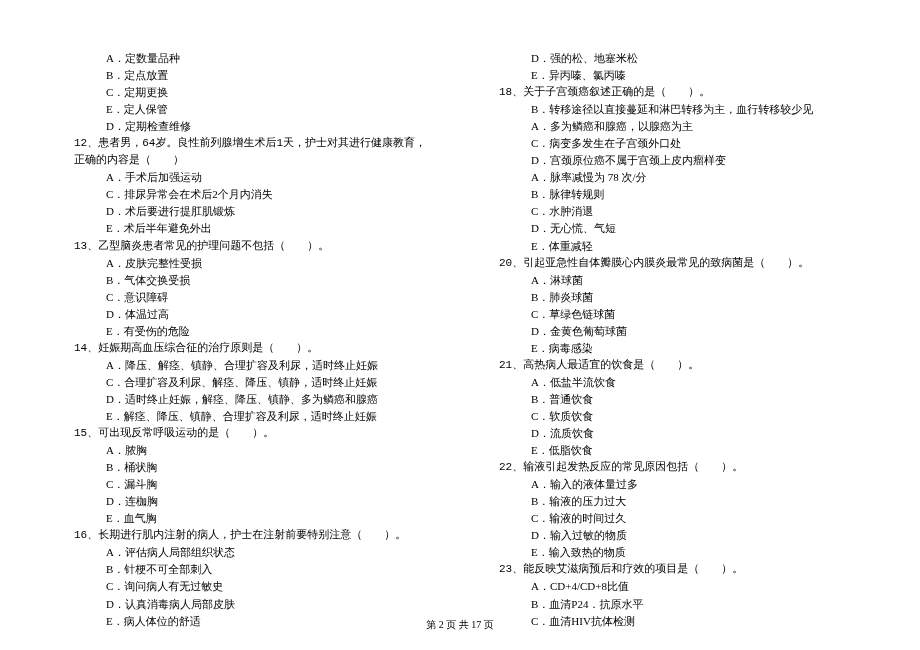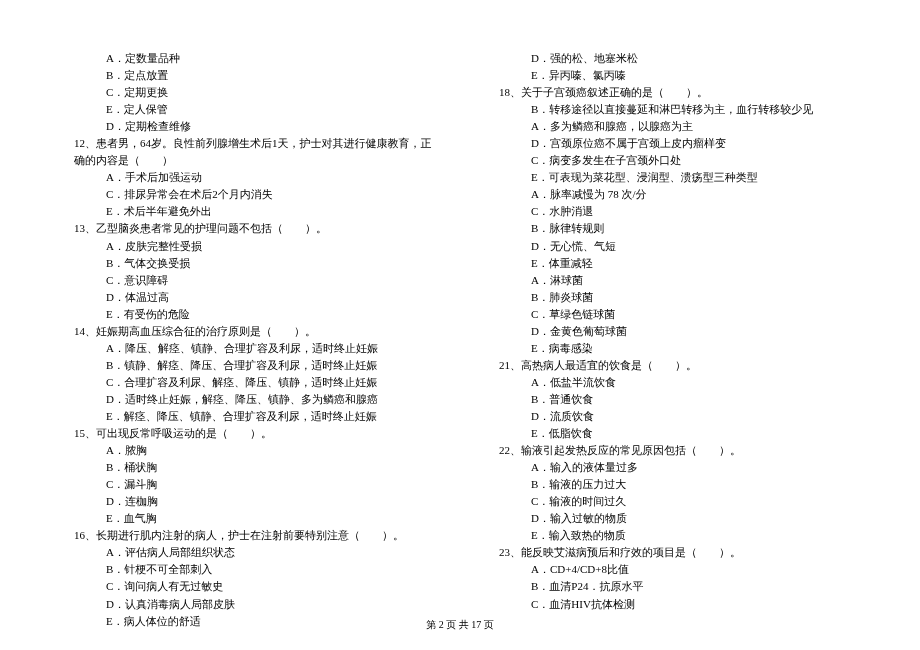--- a/index.html
+++ b/index.html
@@ -19,20 +19,21 @@
   }
   .col {
     flex: 1;
     line-height: 1.55;
   }
   .opt {
     padding-left: 46px;
   }
   .q {
     padding-left: 14px;
+    font-family: Liberation Mono, monospace;
   }
   .footer {
     position: absolute;
     bottom: 18px;
     left: 0;
     right: 0;
     text-align: center;
     font-size: 10px;
   }
 </style>
@@ -44,32 +45,32 @@
   <div class="col">
     <div class="opt">A．定数量品种</div>
     <div class="opt">B．定点放置</div>
     <div class="opt">C．定期更换</div>
     <div class="opt">E．定人保管</div>
     <div class="opt">D．定期检查维修</div>
 
     <div class="q">12、患者男，64岁。良性前列腺增生术后1天，护士对其进行健康教育，正确的内容是（　　）</div>
     <div class="opt">A．手术后加强运动</div>
     <div class="opt">C．排尿异常会在术后2个月内消失</div>
+    <div class="opt">D．术后要进行提肛肌锻炼</div>
     <div class="opt">E．术后半年避免外出</div>
 
     <div class="q">13、乙型脑炎患者常见的护理问题不包括（　　）。</div>
     <div class="opt">A．皮肤完整性受损</div>
     <div class="opt">B．气体交换受损</div>
     <div class="opt">C．意识障碍</div>
     <div class="opt">D．体温过高</div>
     <div class="opt">E．有受伤的危险</div>
 
     <div class="q">14、妊娠期高血压综合征的治疗原则是（　　）。</div>
     <div class="opt">A．降压、解痉、镇静、合理扩容及利尿，适时终止妊娠</div>
-    <div class="opt">B．镇静、解痉、降压、合理扩容及利尿，适时终止妊娠</div>
     <div class="opt">C．合理扩容及利尿、解痉、降压、镇静，适时终止妊娠</div>
     <div class="opt">D．适时终止妊娠，解痉、降压、镇静、多为鳞癌和腺癌</div>
     <div class="opt">E．解痉、降压、镇静、合理扩容及利尿，适时终止妊娠</div>
 
     <div class="q">15、可出现反常呼吸运动的是（　　）。</div>
     <div class="opt">A．脓胸</div>
     <div class="opt">B．桶状胸</div>
     <div class="opt">C．漏斗胸</div>
     <div class="opt">D．连枷胸</div>
     <div class="opt">E．血气胸</div>
@@ -83,39 +84,40 @@
 
   </div>
 
   <div class="col">
     <div class="opt">D．强的松、地塞米松</div>
     <div class="opt">E．异丙嗪、氯丙嗪</div>
 
     <div class="q">18、关于子宫颈癌叙述正确的是（　　）。</div>
     <div class="opt">B．转移途径以直接蔓延和淋巴转移为主，血行转移较少见</div>
     <div class="opt">A．多为鳞癌和腺癌，以腺癌为主</div>
+    <div class="opt">C．病变多发生在子宫颈外口处</div>
     <div class="opt">D．宫颈原位癌不属于宫颈上皮内瘤样变</div>
-    <div class="opt">C．病变多发生在子宫颈外口处</div>
-    <div class="opt">E．可表现为菜花型、浸润型、溃疡型三种类型</div>
 
     <div class="opt">A．脉率减慢为 78 次/分</div>
+    <div class="opt">B．脉律转规则</div>
     <div class="opt">C．水肿消退</div>
-    <div class="opt">B．脉律转规则</div>
     <div class="opt">D．无心慌、气短</div>
     <div class="opt">E．体重减轻</div>
 
+    <div class="q">20、引起亚急性自体瓣膜心内膜炎最常见的致病菌是（　　）。</div>
     <div class="opt">A．淋球菌</div>
     <div class="opt">B．肺炎球菌</div>
     <div class="opt">C．草绿色链球菌</div>
     <div class="opt">D．金黄色葡萄球菌</div>
     <div class="opt">E．病毒感染</div>
 
     <div class="q">21、高热病人最适宜的饮食是（　　）。</div>
     <div class="opt">A．低盐半流饮食</div>
     <div class="opt">B．普通饮食</div>
+    <div class="opt">C．软质饮食</div>
     <div class="opt">D．流质饮食</div>
     <div class="opt">E．低脂饮食</div>
 
     <div class="q">22、输液引起发热反应的常见原因包括（　　）。</div>
     <div class="opt">A．输入的液体量过多</div>
     <div class="opt">B．输液的压力过大</div>
     <div class="opt">C．输液的时间过久</div>
     <div class="opt">D．输入过敏的物质</div>
     <div class="opt">E．输入致热的物质</div>
 

